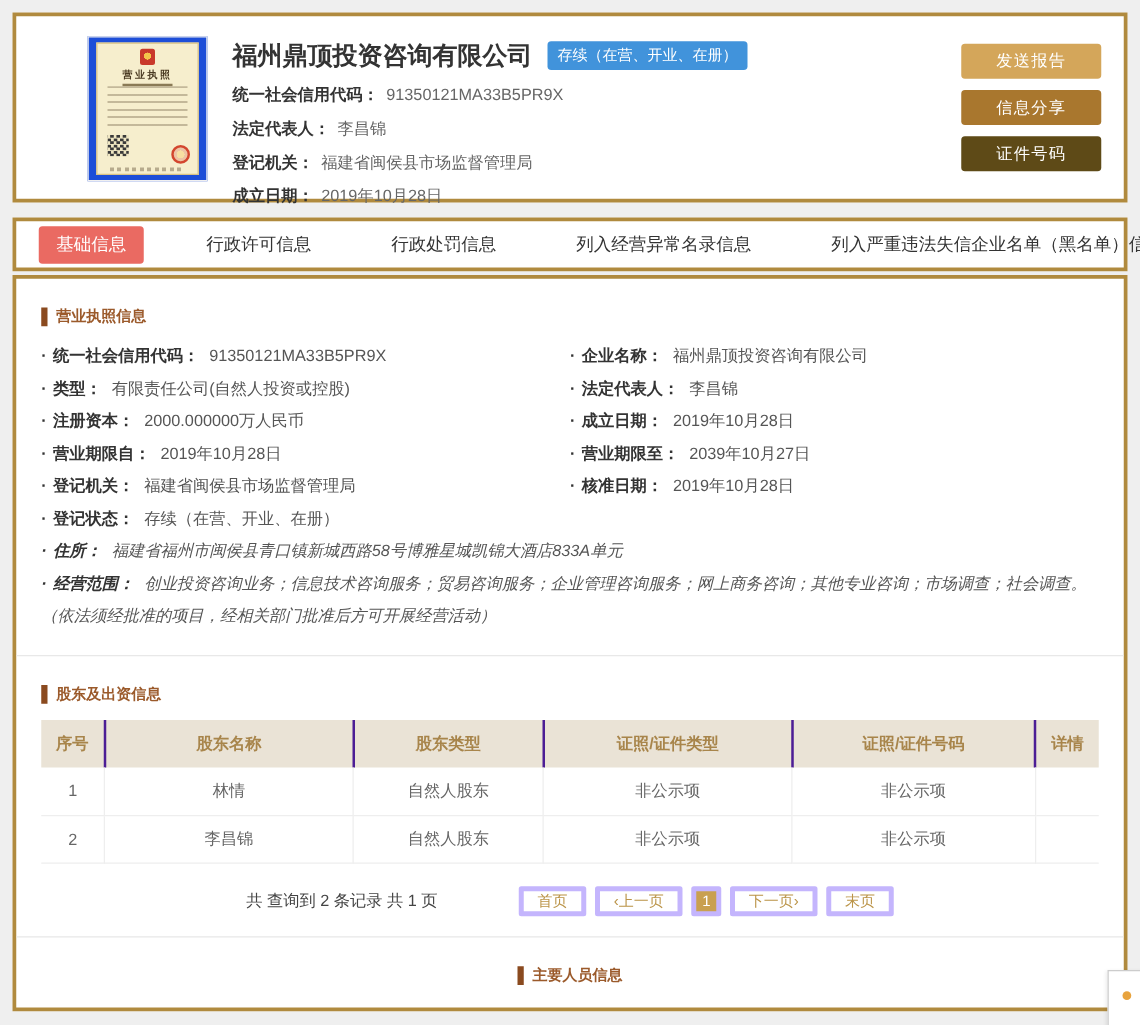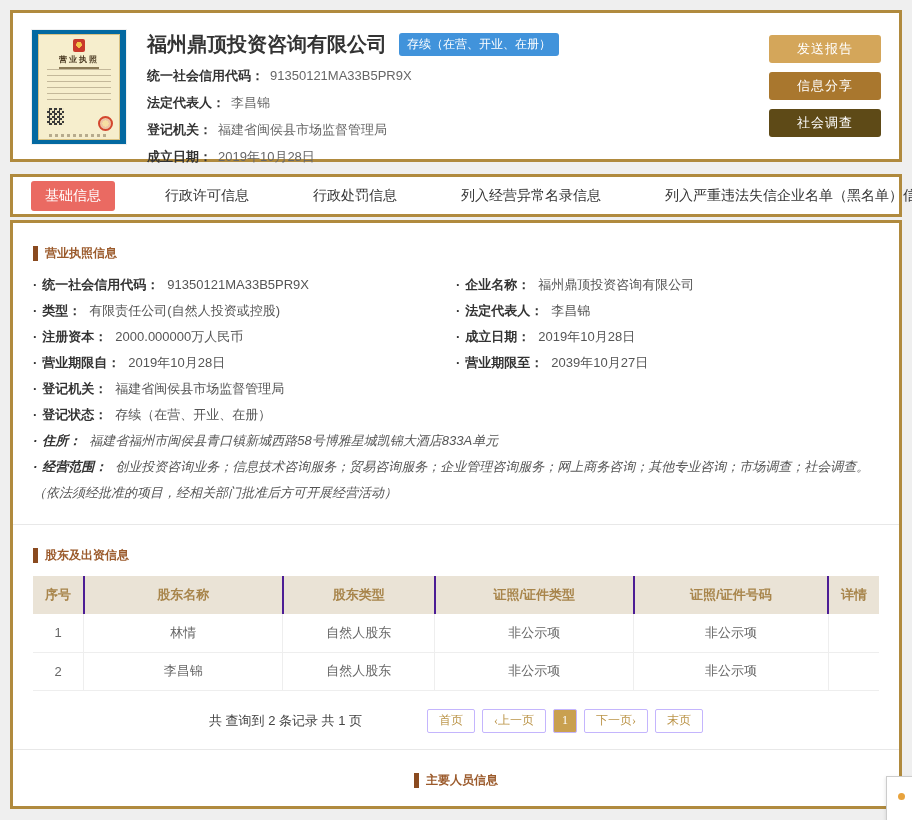--- a/index.html
+++ b/index.html
@@ -2,22 +2,22 @@
 <html><head>
 <meta charset="utf-8">
 <style>
   * { margin:0; padding:0; box-sizing:border-box; }
   html,body { width:912px; height:820px; overflow:hidden; background:#efefef;
     font-family:"Liberation Sans","DejaVu Sans",sans-serif; color:#333; }
   .card { background:#fff; border:3px solid #b08a3e; margin:0 10px; position:relative; }
 
   
   .header-card { margin-top:10px; height:152px; padding:16px 18px; display:flex; }
-  .license-thumb { width:96px; height:116px; background:#0369a1; border:1px solid #f0f0f0;
-    display:flex; align-items:center; justify-content:center; cursor:pointer; flex:none; }
+  .license-thumb { width:96px; height:116px; background:#1d4ed8; border:1px solid #f0f0f0;
+    display:flex; align-items:center; justify-content:center; cursor:pointer; flex:none;margin-left:39px; }
   .cert { width:82px; height:106px; background:#f6eecd; border:1px solid #d9c283; position:relative; padding-top:4px; }
   .emblem { width:12px; height:13px; margin:0 auto; background:radial-gradient(circle at 50% 45%, #f3c54a 0 30%, #c9392b 31% 100%); border-radius:2px; }
   .cert-title { text-align:center; font-size:8px; font-weight:bold; color:#4a3a22; letter-spacing:2px; margin-top:2px; }
   .cert-sub { height:2px; width:40px; margin:2px auto; background:#8a7a55; }
   .cert-lines { position:absolute; left:8px; right:8px; top:34px; height:34px;
     background:repeating-linear-gradient(#b7ab8d 0 1.5px, transparent 1.5px 6px); opacity:.8; }
   .cert-qr { position:absolute; left:8px; bottom:14px; width:17px; height:17px;
     background:repeating-conic-gradient(#3a3a3a 0 25%, #efe6c2 0 50%); background-size:5px 5px; }
   .cert-seal { position:absolute; right:6px; bottom:8px; width:15px; height:15px; border-radius:50%;
     border:2px solid #d3462e; background:radial-gradient(circle,#f7dfa2 0 40%, rgba(211,70,46,.25) 41%); }
@@ -63,22 +63,22 @@
   .sh-table th { background:#eae3d6; color:#a8854b; font-size:13px; font-weight:bold;
     height:38px; border-left:2px solid #4c1d95; }
   .sh-table th:first-child { border-left:none; }
   .sh-table td { height:38px; text-align:center; font-size:13px; color:#666;
     border:1px solid #eee; border-top:none; }
   .sh-table td:first-child { border-left:none; } .sh-table td:last-child { border-right:none; }
 
   .pager-row { display:flex; align-items:center; justify-content:center; margin-top:18px; }
   .pager-summary { font-size:13px; color:#444; margin-right:65px; }
   .pager { display:flex; gap:7px; align-items:center; }
-  .pbtn { border:1px solid #c4b5fd; color:#bb9448; background:#fff; font-size:12px;
-    height:24px; padding:0 11px; border-radius:2px; cursor:pointer; font-family:Liberation Serif, serif; }
+  .pbtn { border:4px solid #c4b5fd; color:#bb9448; background:#fff; font-size:12px;
+    height:24px; padding:0 11px; border-radius:2px; cursor:pointer; font-family:Liberation Sans, sans-serif; }
   .pbtn.current { background:#c9a050; color:#fff; width:24px; padding:0; }
 
   .member-cards { display:flex; gap:12px; margin-top:10px; }
   .mcard { width:96px; height:49px; background:#fafafa; border:1px solid #ddd;
     display:flex; flex-direction:column; align-items:center; justify-content:center; }
 
   .float-widget { position:fixed; right:-44px; top:776px; width:70px; height:60px;
     background:#fff; border:1px solid #ccc; box-shadow:-1px 1px 3px rgba(0,0,0,.08); cursor:pointer; }
   .float-dot { width:7px; height:7px; border-radius:50%; background:#e8a33d; margin:16px 0 0 11px; }
 </style>
@@ -113,21 +113,21 @@
       <b>登记机关：</b><span>福建省闽侯县市场监督管理局</span>
     </div>
     <div class="hfield">
       <b>成立日期：</b><span>2019年10月28日</span>
     </div>
   </div>
 
   <div class="header-buttons">
     <button class="hbtn" style="background: rgb(212, 166, 90);">发送报告</button>
     <button class="hbtn" style="background: rgb(169, 119, 46);">信息分享</button>
-    <button class="hbtn" style="background: rgb(94, 74, 23);">社会调查</button>
+    <button class="hbtn" style="background: rgb(94, 74, 23);">证件号码</button>
   </div>
 </div>
 
 <div class="card tab-card">
   <div class="tab active">基础信息</div>
   <div class="tab-sep"></div>
   <div class="tab">行政许可信息</div>
   <div class="tab-sep"></div>
   <div class="tab">行政处罚信息</div>
   <div class="tab-sep"></div>
@@ -150,20 +150,21 @@
       <div class="frow"><b>注册资本：</b><span>2000.000000万人民币</span></div>
       <div class="frow"><b>营业期限自：</b><span>2019年10月28日</span></div>
       <div class="frow"><b>登记机关：</b><span>福建省闽侯县市场监督管理局</span></div>
       <div class="frow"><b>登记状态：</b><span>存续（在营、开业、在册）</span></div>
     </div>
     <div class="field-col">
       <div class="frow"><b>企业名称：</b><span>福州鼎顶投资咨询有限公司</span></div>
       <div class="frow"><b>法定代表人：</b><span>李昌锦</span></div>
       <div class="frow"><b>成立日期：</b><span>2019年10月28日</span></div>
       <div class="frow"><b>营业期限至：</b><span>2039年10月27日</span></div>
+      <div class="frow"><b>核准日期：</b><span>2019年10月28日</span></div>
     </div>
   </div>
   <div class="fpara"><b>住所：</b><span>福建省福州市闽侯县青口镇新城西路58号博雅星城凯锦大酒店833A单元</span></div>
   <div class="fpara"><b>经营范围：</b><span>创业投资咨询业务；信息技术咨询服务；贸易咨询服务；企业管理咨询服务；网上商务咨询；其他专业咨询；市场调查；社会调查。（依法须经批准的项目，经相关部门批准后方可开展经营活动）</span></div>
 
   <div class="divider" style="margin-top:18px;"></div>
 
   <div class="section-title">
     <span class="bar"></span>
     <span>股东及出资信息</span>

